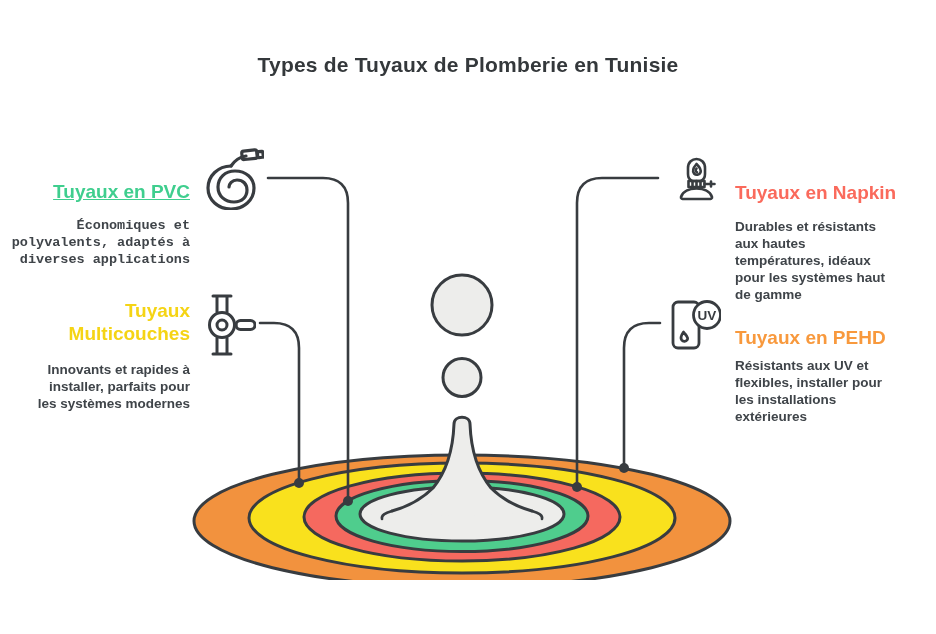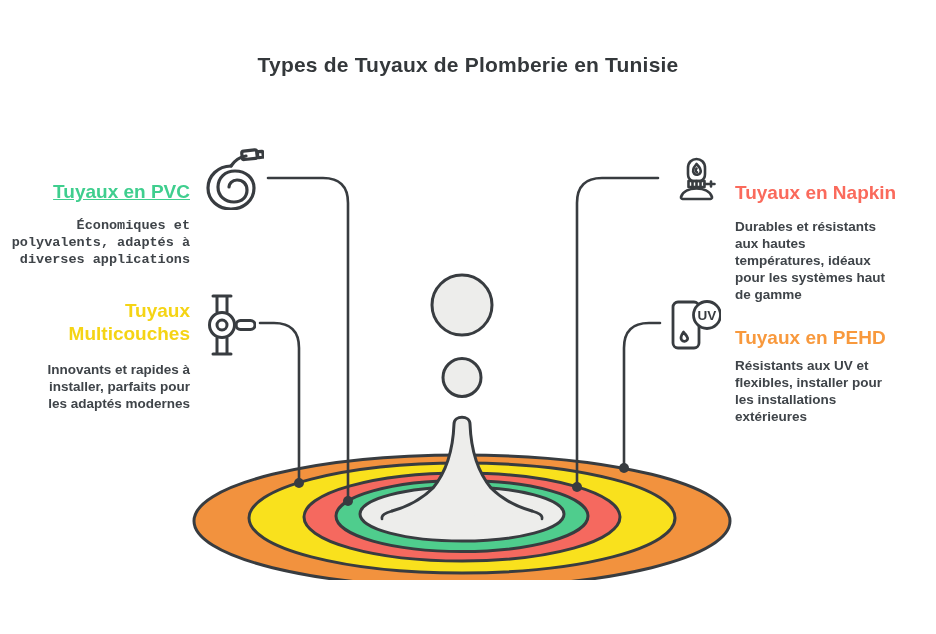--- a/index.html
+++ b/index.html
@@ -106,21 +106,21 @@
 
   <div class="heading left-col" id="pvc-heading" style="color: rgb(63, 206, 142); text-decoration: underline;">Tuyaux en PVC</div>
   <div class="desc left-col" id="pvc-desc">Économiques et
 polyvalents, adaptés à
 diverses applications</div>
 
   <div class="heading left-col" id="multi-heading" style="color: rgb(245, 212, 21);">Tuyaux
 Multicouches</div>
   <div class="desc left-col" id="multi-desc">Innovants et rapides à
 installer, parfaits pour
-les adaptés modernes</div>
+les systèmes modernes</div>
 
   <div class="heading" id="cuivre-heading" style="color: rgb(250, 106, 92);">Tuyaux en Napkin</div>
   <div class="desc" id="cuivre-desc">Durables et résistants
 aux hautes
 températures, idéaux
 pour les systèmes haut
 de gamme</div>
 
   <div class="heading" id="pehd-heading" style="color: rgb(248, 153, 61);">Tuyaux en PEHD</div>
   <div class="desc" id="pehd-desc">Résistants aux UV et

